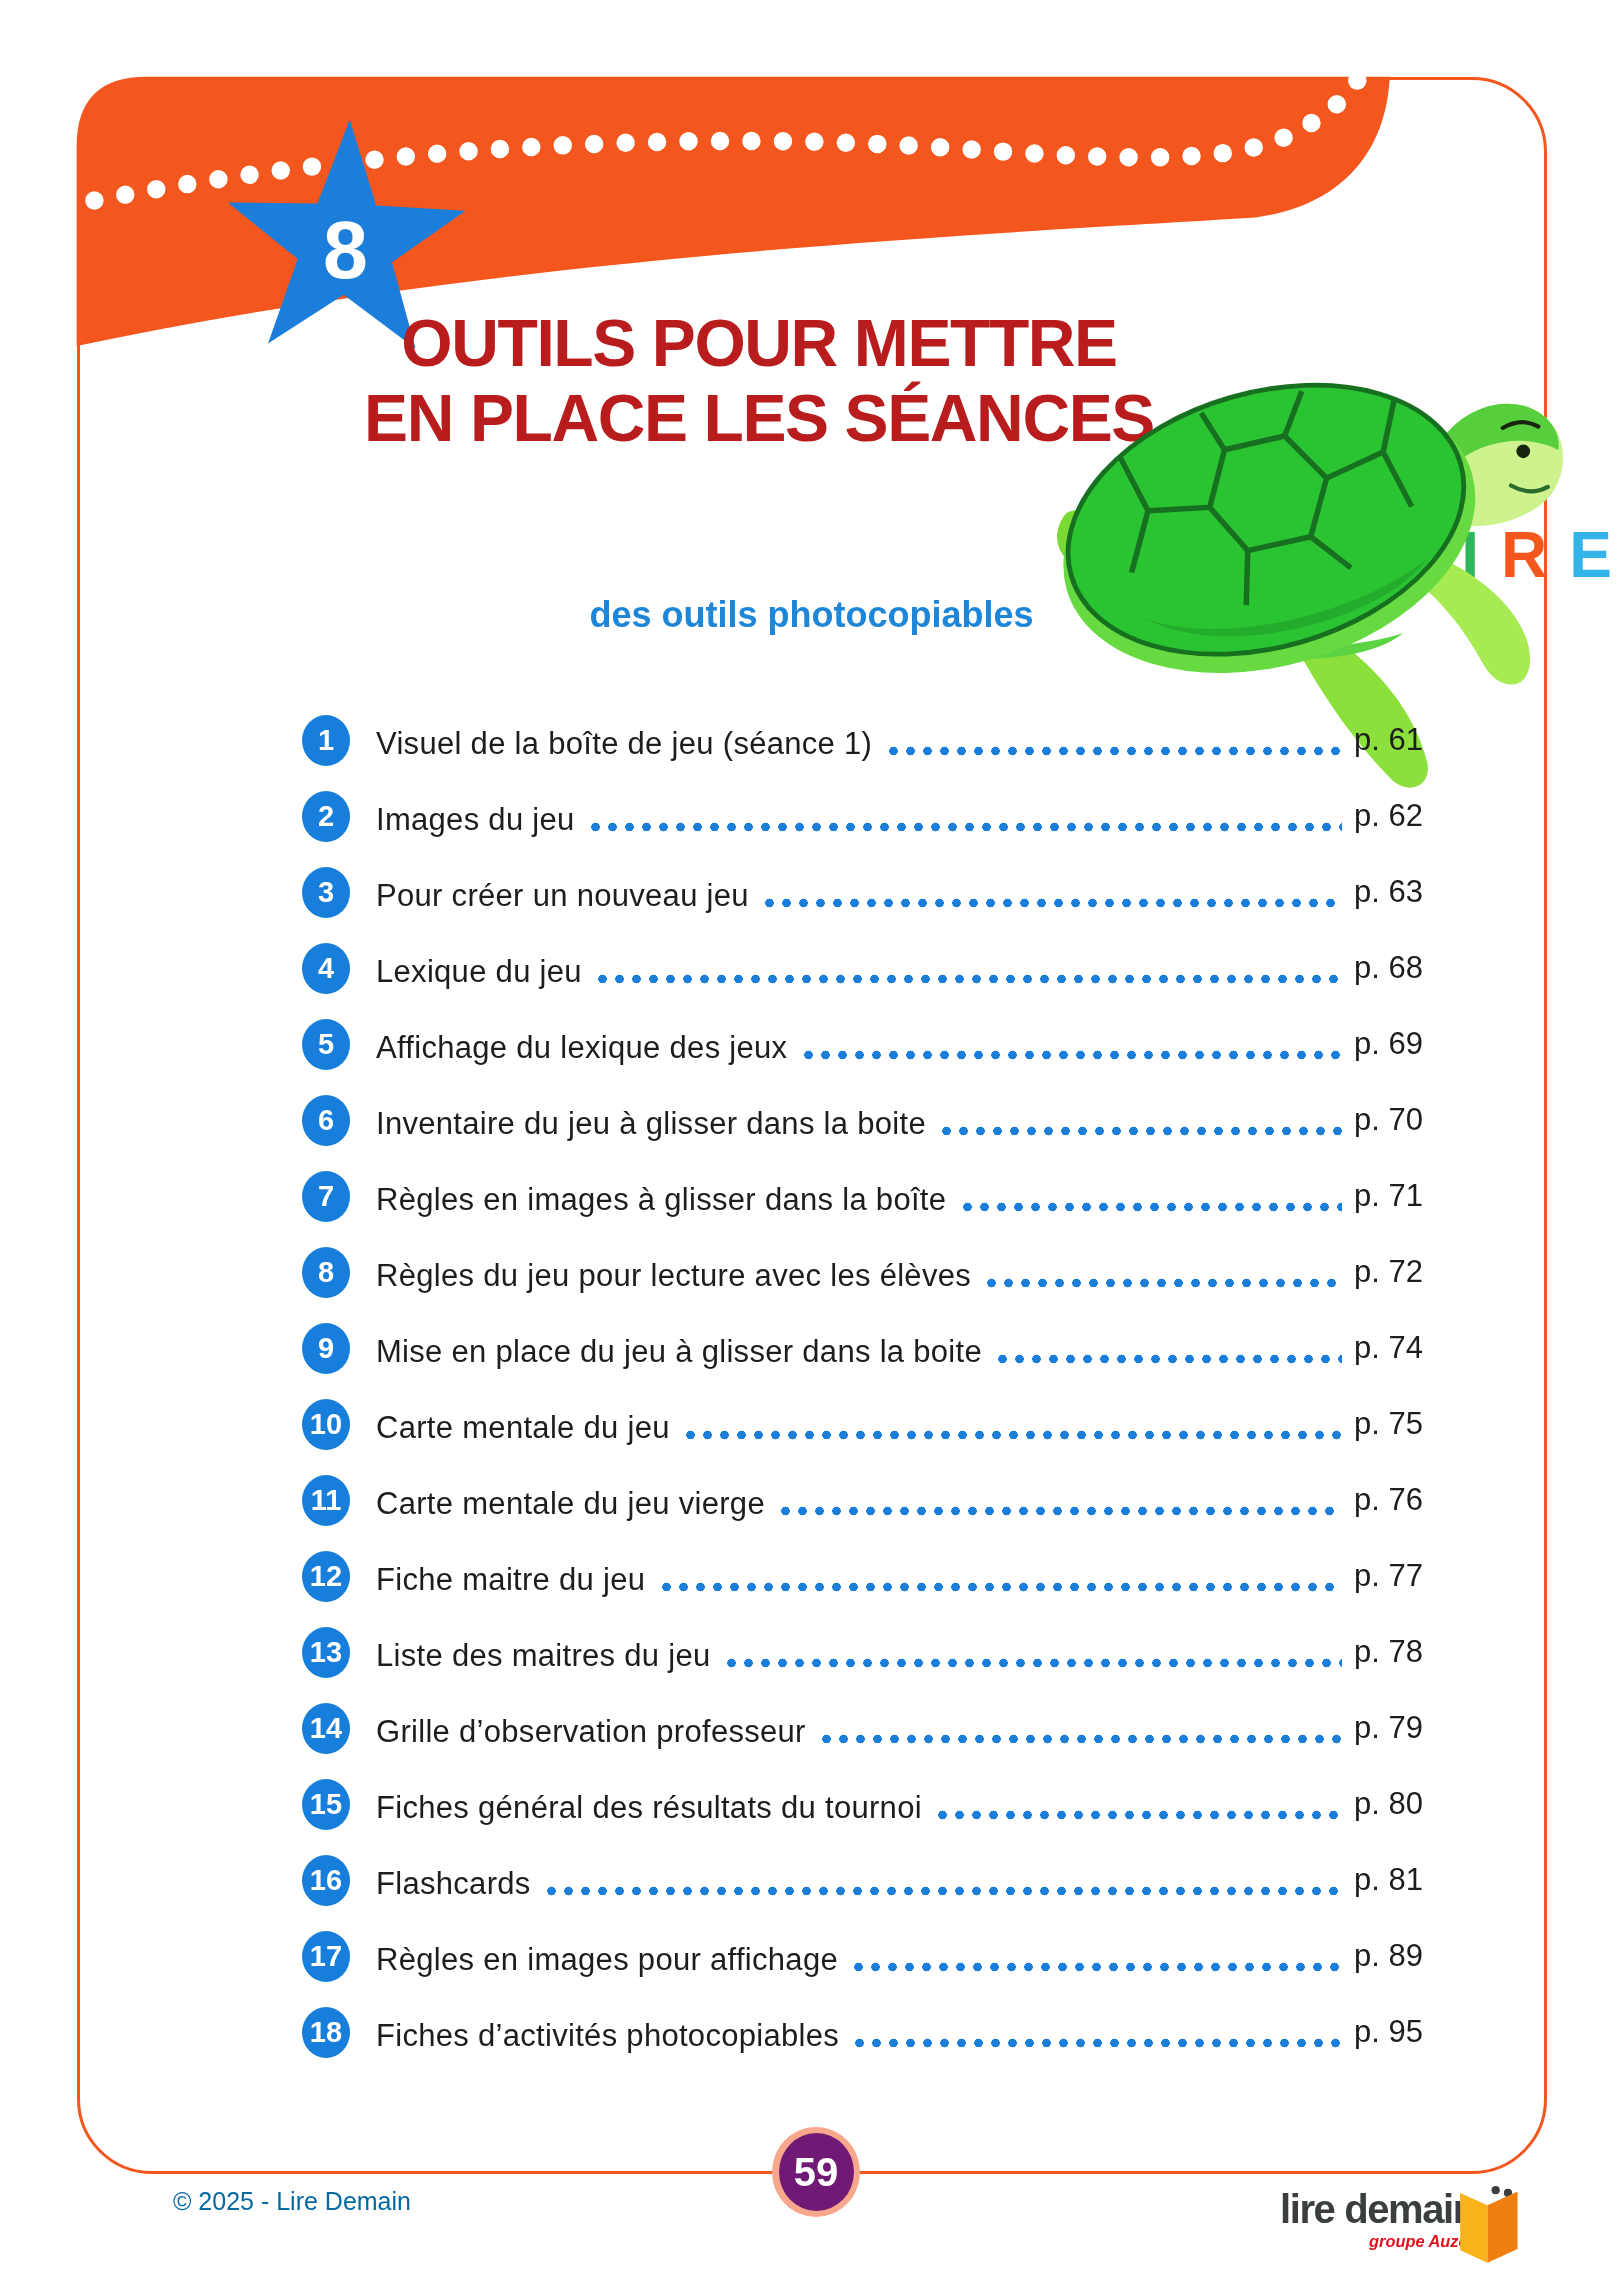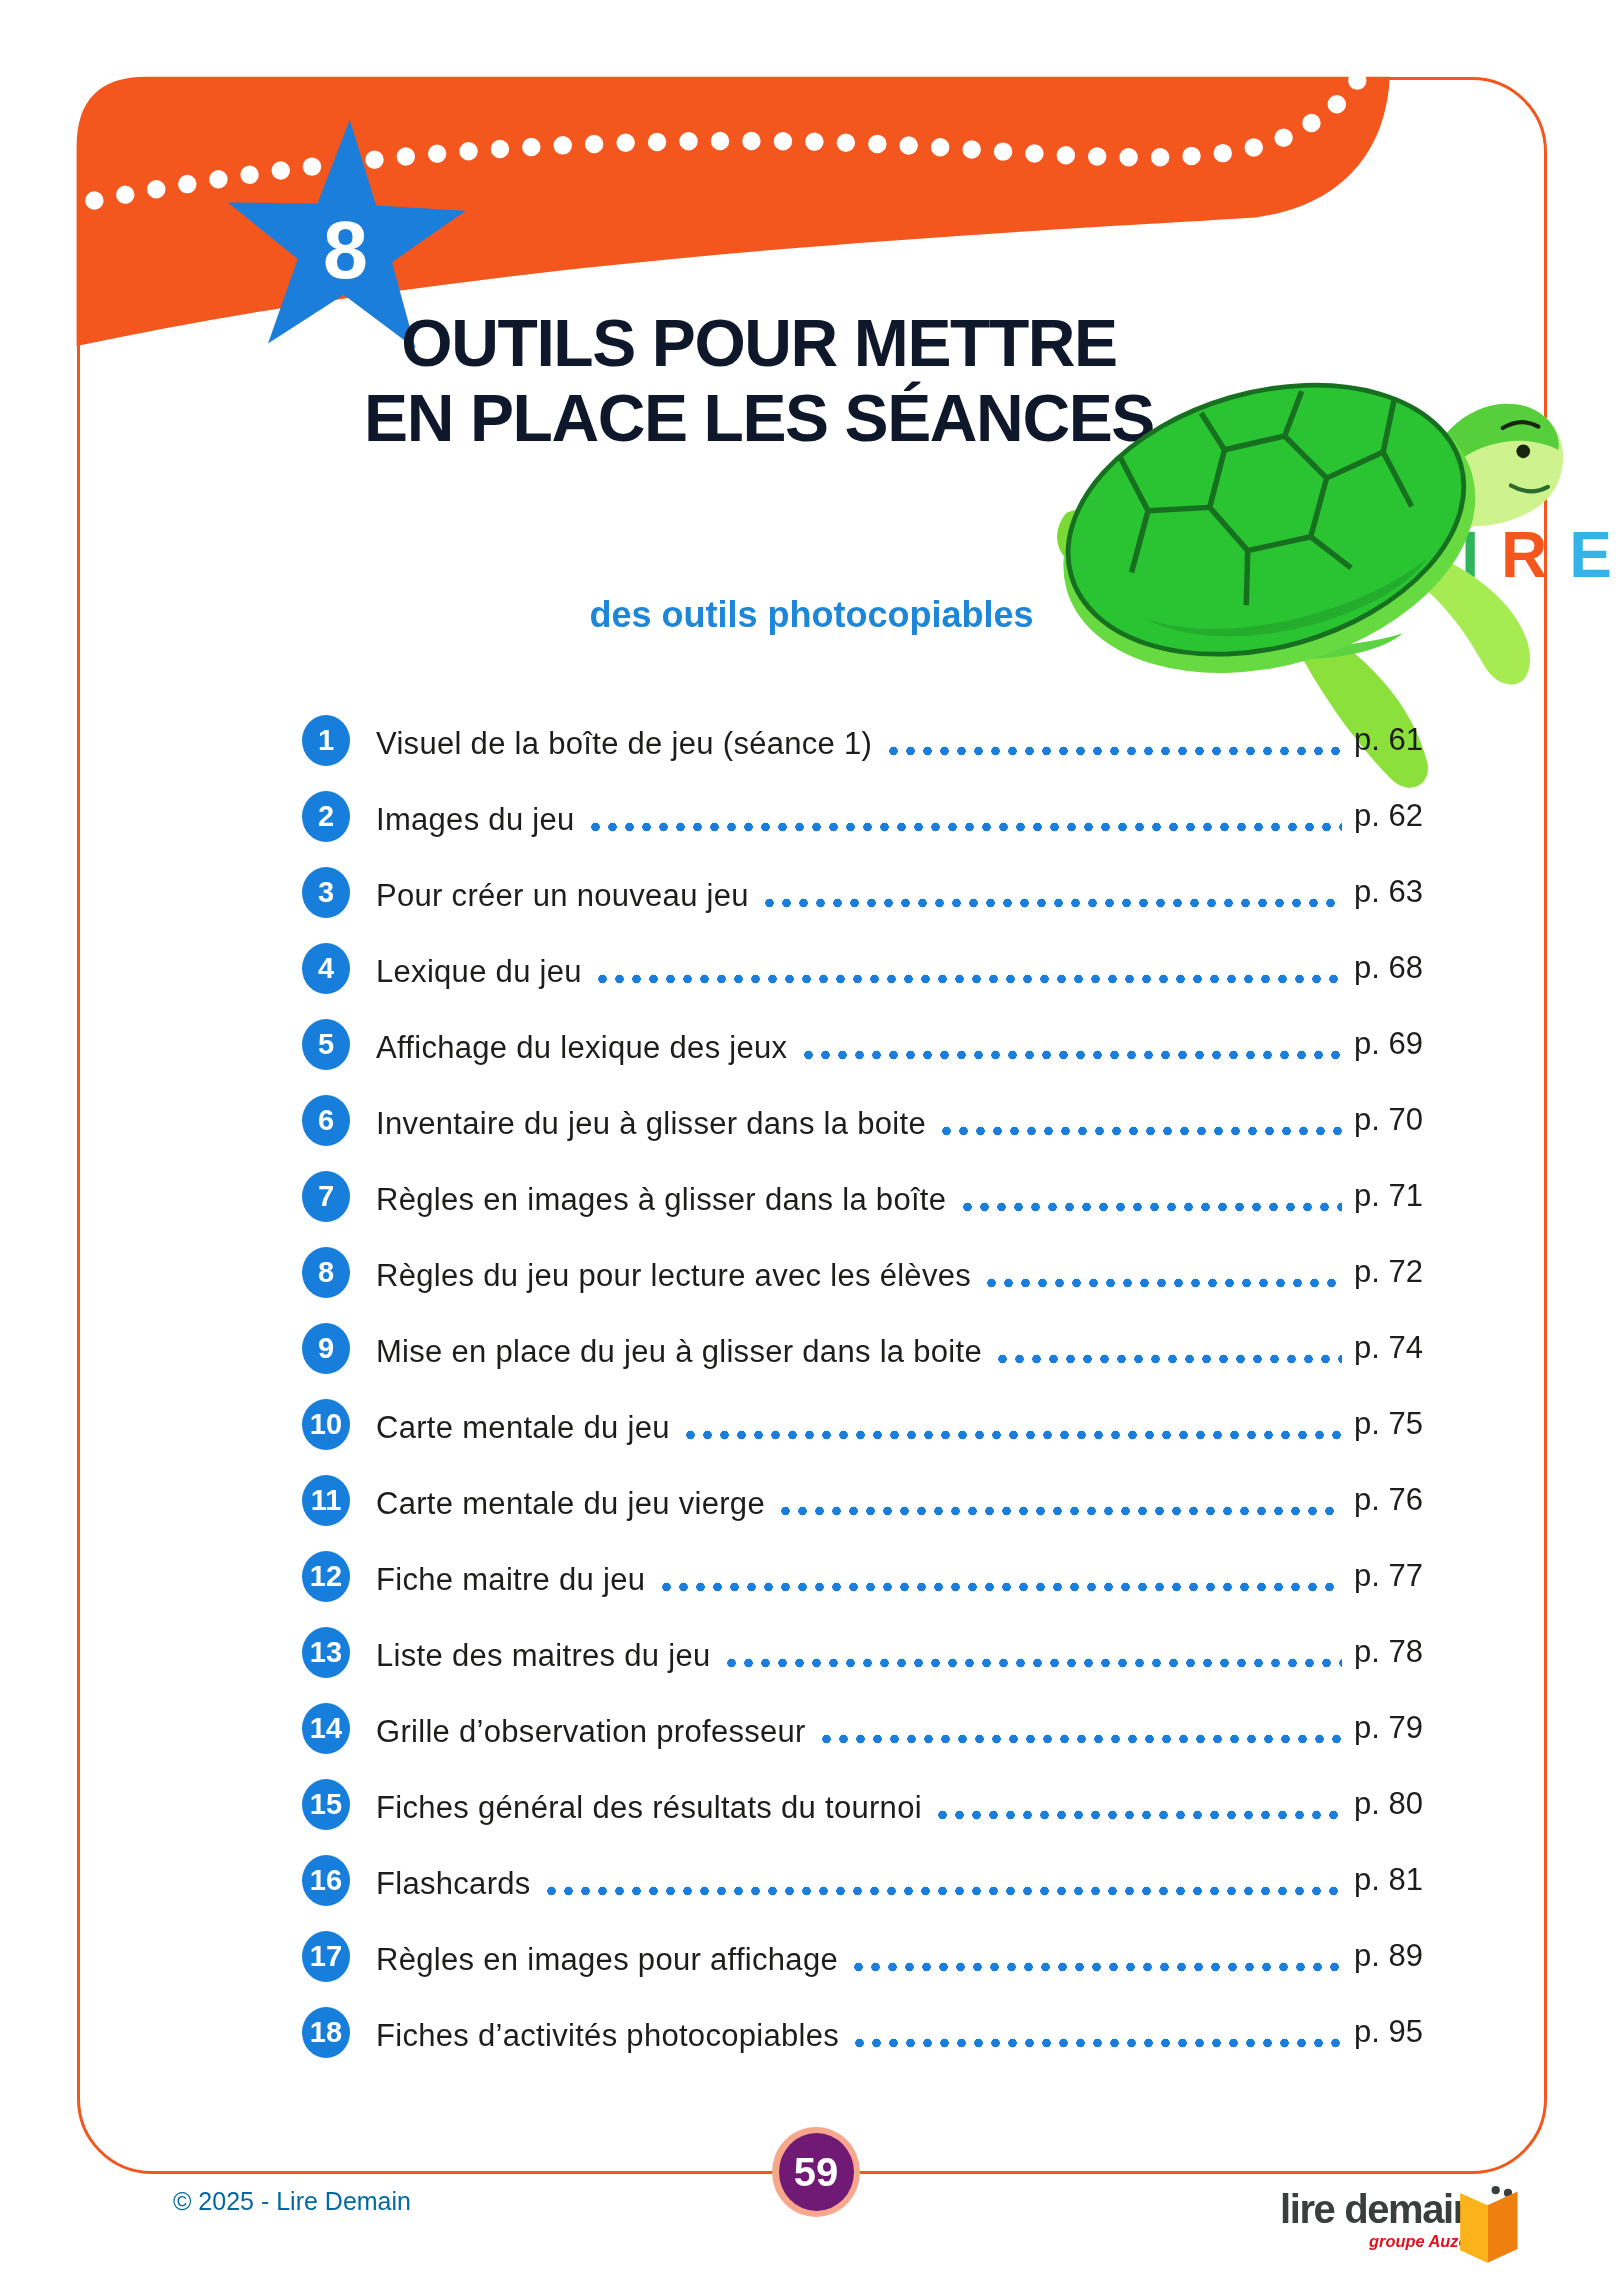--- a/index.html
+++ b/index.html
@@ -3,21 +3,21 @@
 <meta charset="utf-8">
 <style>
   html,body{margin:0;padding:0;}
   body{width:1623px;height:2295px;position:relative;background:#fff;
        font-family:"Liberation Sans",sans-serif;overflow:hidden;}
   .frame{position:absolute;left:77px;top:77px;width:1470px;height:2097px;
          border:3.4px solid #F4571D;border-radius:75px;box-sizing:border-box;}
   .header-svg{position:absolute;left:0;top:0;}
   .star-num{font-family:"Liberation Sans",sans-serif;font-weight:bold;font-size:118px;fill:#fff;}
   .title{position:absolute;left:205px;top:306px;width:1108px;text-align:center;
-         font-size:66px;font-weight:bold;color:#0f172a;line-height:1.13;letter-spacing:-1.4px;}
+         font-size:66px;font-weight:bold;color:#b91c1c;line-height:1.13;letter-spacing:-1.4px;}
   .sommaire{position:absolute;left:0;top:518px;width:1623px;text-align:right;
             font-size:64px;font-weight:bold;letter-spacing:0;}
   .sommaire span{margin:0 11px;}
   .subtitle{position:absolute;left:0;top:594px;width:1623px;text-align:center;
             font-size:36px;color:#1E86D8;font-weight:bold;}
   .turtle{position:absolute;left:1040px;top:376px;}
   .toc{position:absolute;left:302px;right:175px;top:702px;display:flex;flex-direction:column;}
   .toc-row{display:flex;align-items:center;height:76px;}
   .toc-num{width:48px;height:51px;border-radius:50%;background:#177FDB;color:#fff;
            font-size:29px;font-weight:bold;display:flex;align-items:center;justify-content:center;

